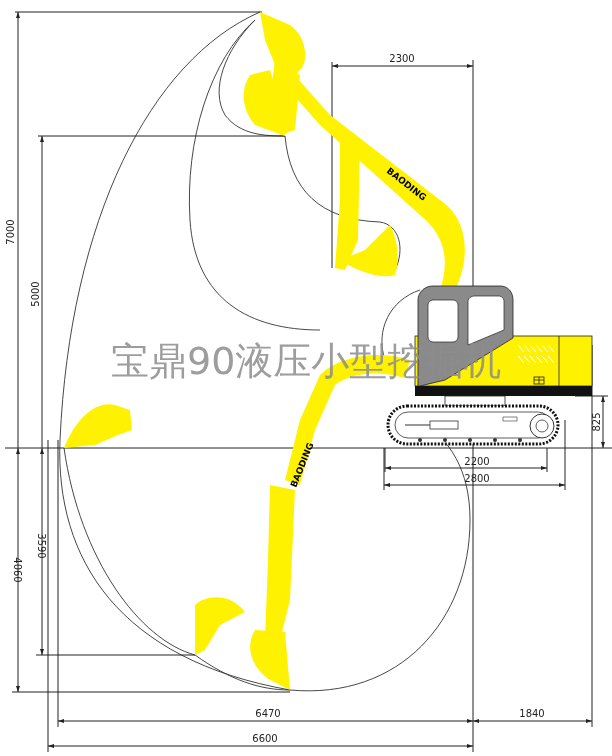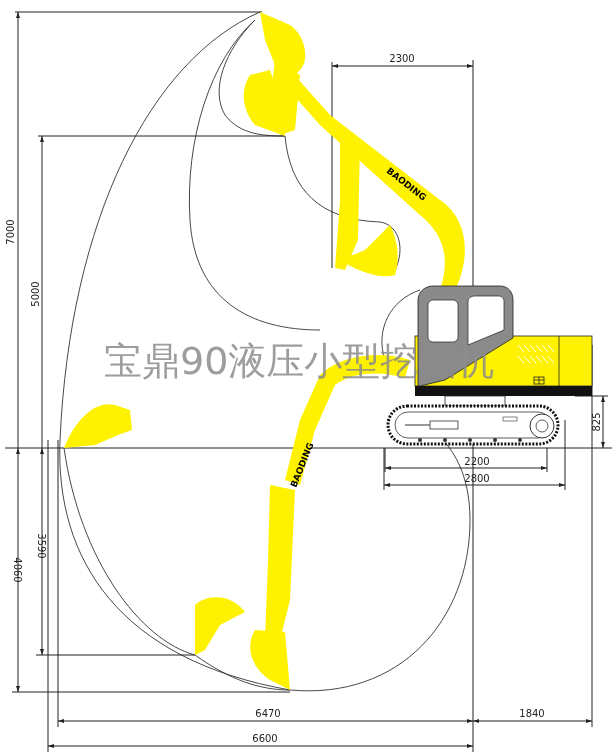--- a/index.html
+++ b/index.html
@@ -3,21 +3,21 @@
 <meta charset="utf-8">
 <style>
   html, body { margin: 0; padding: 0; background: #ffffff; }
   body { width: 612px; height: 756px; overflow: hidden; position: relative; font-family: "DejaVu Sans", sans-serif; }
   #diagram { position: absolute; left: 0; top: 0; width: 612px; height: 756px; }
   .dim-text { font-family: "DejaVu Sans", sans-serif; font-size: 10px; fill: #222; }
   .line { stroke: #222; stroke-width: 1; fill: none; }
   .arc { stroke: #333; stroke-width: 0.9; fill: none; }
   .yellow { fill: #fff200; }
   .watermark {
-    position: absolute; left: 104px; top: 336px;
+    position: absolute; left: 111px; top: 336px;
     font-family: "DejaVu Sans", sans-serif; font-size: 38px;
     color: rgba(140,140,140,0.85); letter-spacing: 0px; white-space: nowrap;
     pointer-events: none;
   }
 </style>
 </head>
 <body>
 
 <svg id="diagram" viewBox="0 0 612 756" xmlns="http://www.w3.org/2000/svg">
 

